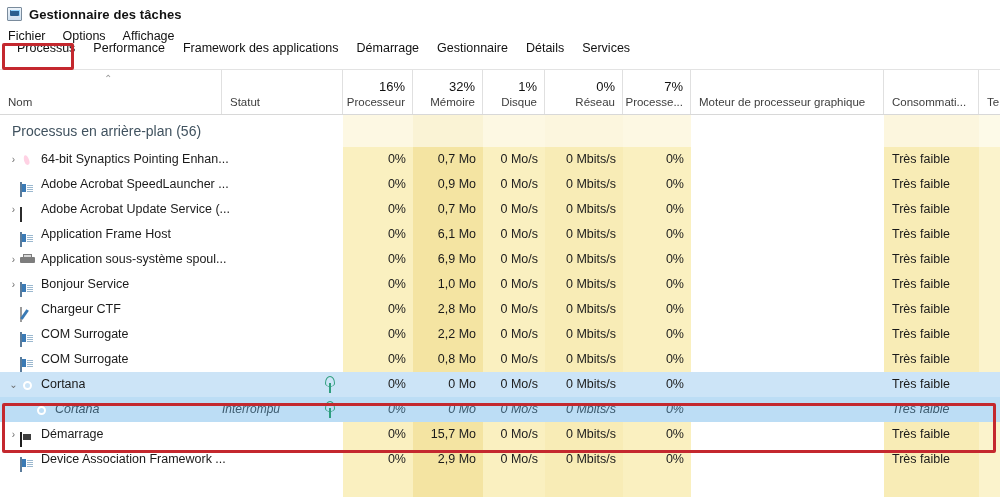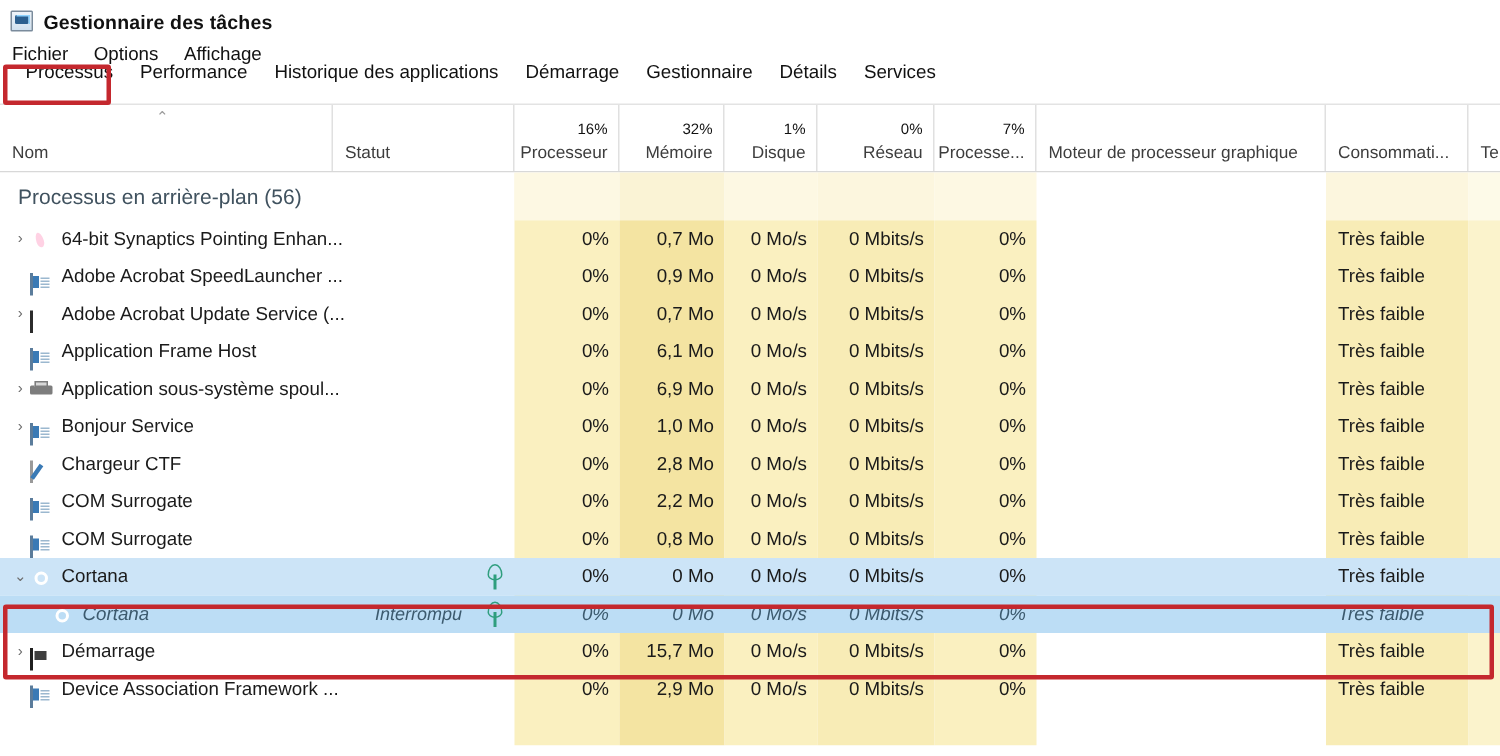--- a/index.html
+++ b/index.html
@@ -64,21 +64,21 @@
   .colhead{
     position:relative;height:45px;background:#fff;border-bottom:1px solid #d8d8d8;
     box-sizing:border-box;
   }
   .ch{
     position:absolute;top:0;height:44px;box-sizing:border-box;
     border-right:1px solid #e0e0e0;
     display:flex;flex-direction:column;justify-content:flex-end;
     padding-bottom:5px;overflow:hidden;white-space:nowrap;
   }
-  .ch .pct{font-size:10px;color:#111;line-height:16px;}
+  .ch .pct{font-size:13px;color:#111;line-height:16px;}
   .ch .lbl{font-size:11.5px;color:#3d3d3d;line-height:14px;}
   .ch.l{padding-left:8px;align-items:flex-start;text-align:left;}
   .ch.r{padding-right:7px;align-items:flex-end;text-align:right;}
   .sortmark{
     position:absolute;left:104px;top:5px;width:11px;height:7px;
     color:#9a9a9a;font-size:10px;line-height:7px;
   }
 
   
   .strip{position:absolute;top:0;bottom:0;}
@@ -133,42 +133,42 @@
   .ico-startup{width:14px;height:12px;border:1.5px solid #1f1f1f;background:#fff;box-sizing:border-box;position:relative;top:1px;}
   .ico-startup:after{content:"";position:absolute;left:2px;top:1px;width:8px;height:6px;background:#3f3f3f;}
 
   .leaf{
     position:absolute;left:324px;top:4px;width:13px;height:17px;
   }
   .leaf i{display:block;position:absolute;left:5px;top:7px;width:1.5px;height:10px;background:#2f9e7e;}
   .leaf b{display:block;position:absolute;left:1px;top:0px;width:10px;height:11px;
     border:1.4px solid #2f9e7e;border-radius:50% 50% 50% 50%/65% 65% 35% 35%;box-sizing:border-box;}
 
-  .statuscell{font-size:12px;color:#555;font-style:italic;text-align:right;padding-right:10px;}
+  .statuscell{font-size:12px;color:#555;font-style:italic;padding-right:10px;}
 </style>
 </head>
 <body>
 
 <div class="window">
 
   <div class="titlebar">
     <div class="app-icon"></div>
     <div class="title-text">Gestionnaire des tâches</div>
   </div>
 
   <div class="menubar">
     <div class="mi">Fichier</div>
     <div class="mi">Options</div>
     <div class="mi">Affichage</div>
   </div>
 
   <div class="tabstrip">
     <div class="tab active">Processus</div>
     <div class="tab">Performance</div>
-    <div class="tab">Historique des applications</div>
+    <div class="tab">Framework des applications</div>
     <div class="tab">Démarrage</div>
     <div class="tab">Gestionnaire</div>
     <div class="tab">Détails</div>
     <div class="tab">Services</div>
   </div>
 
   <div class="colhead">
     <div class="sortmark">⌃</div>
 
     <div class="ch l" style="left:222px;width:121px;">

